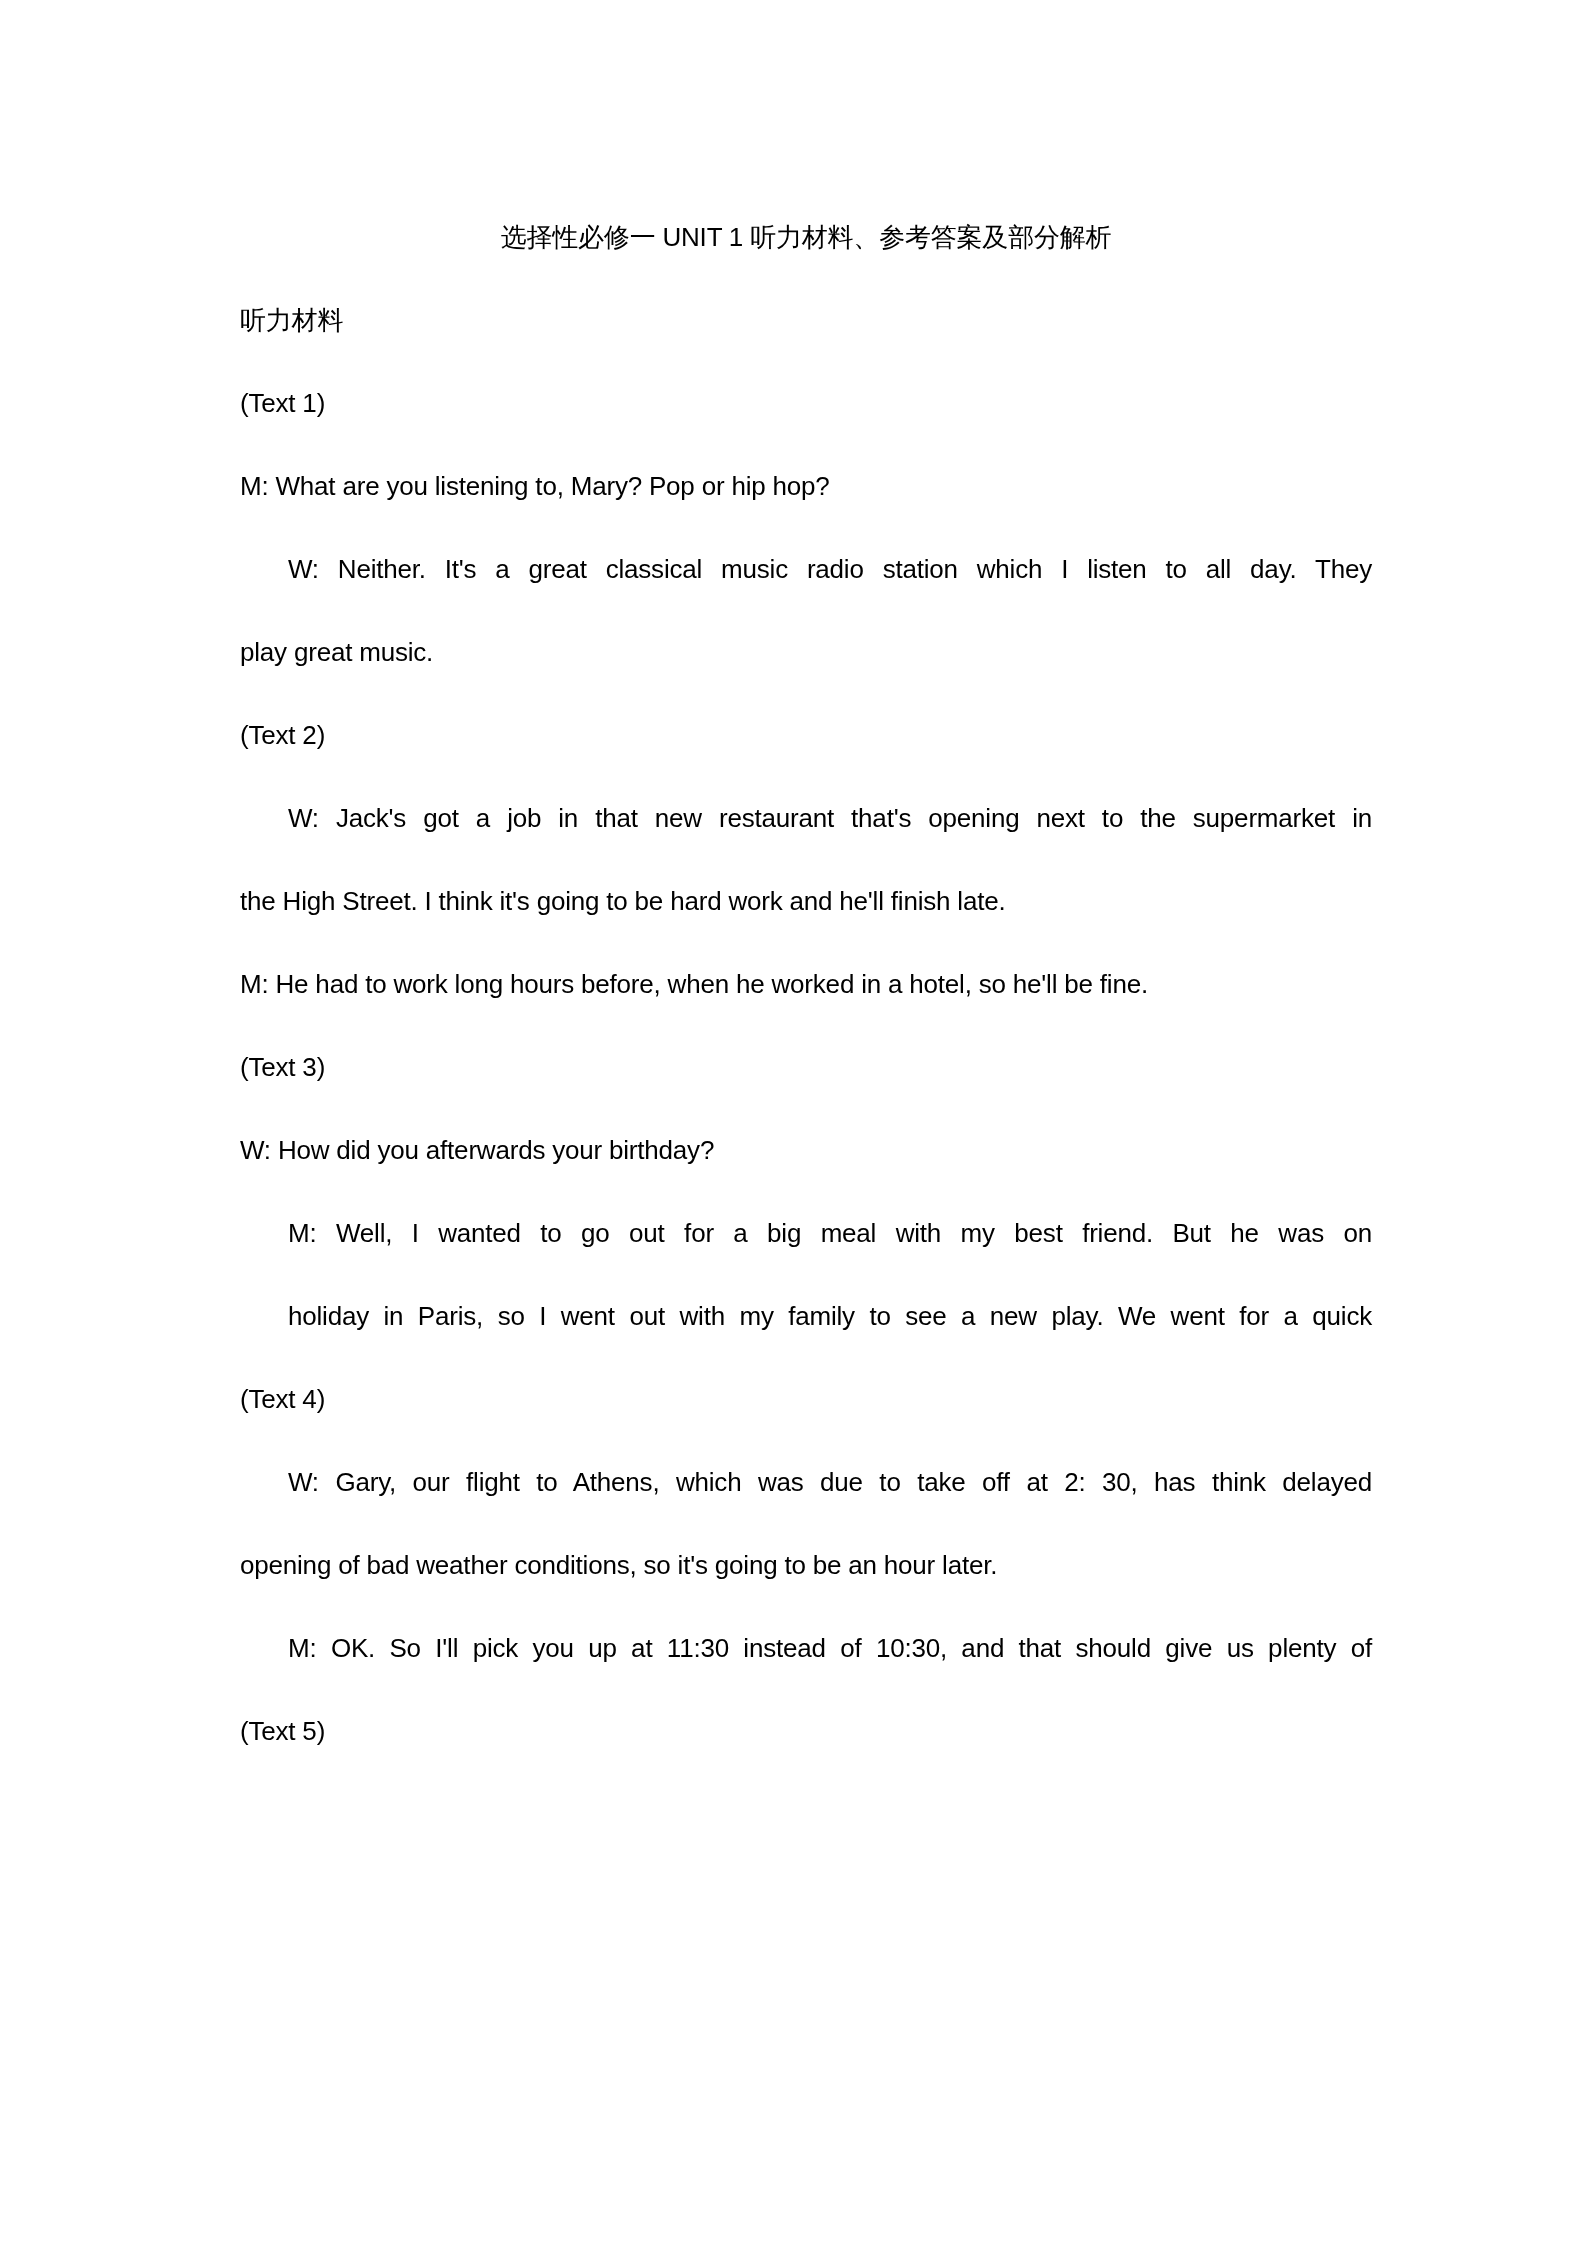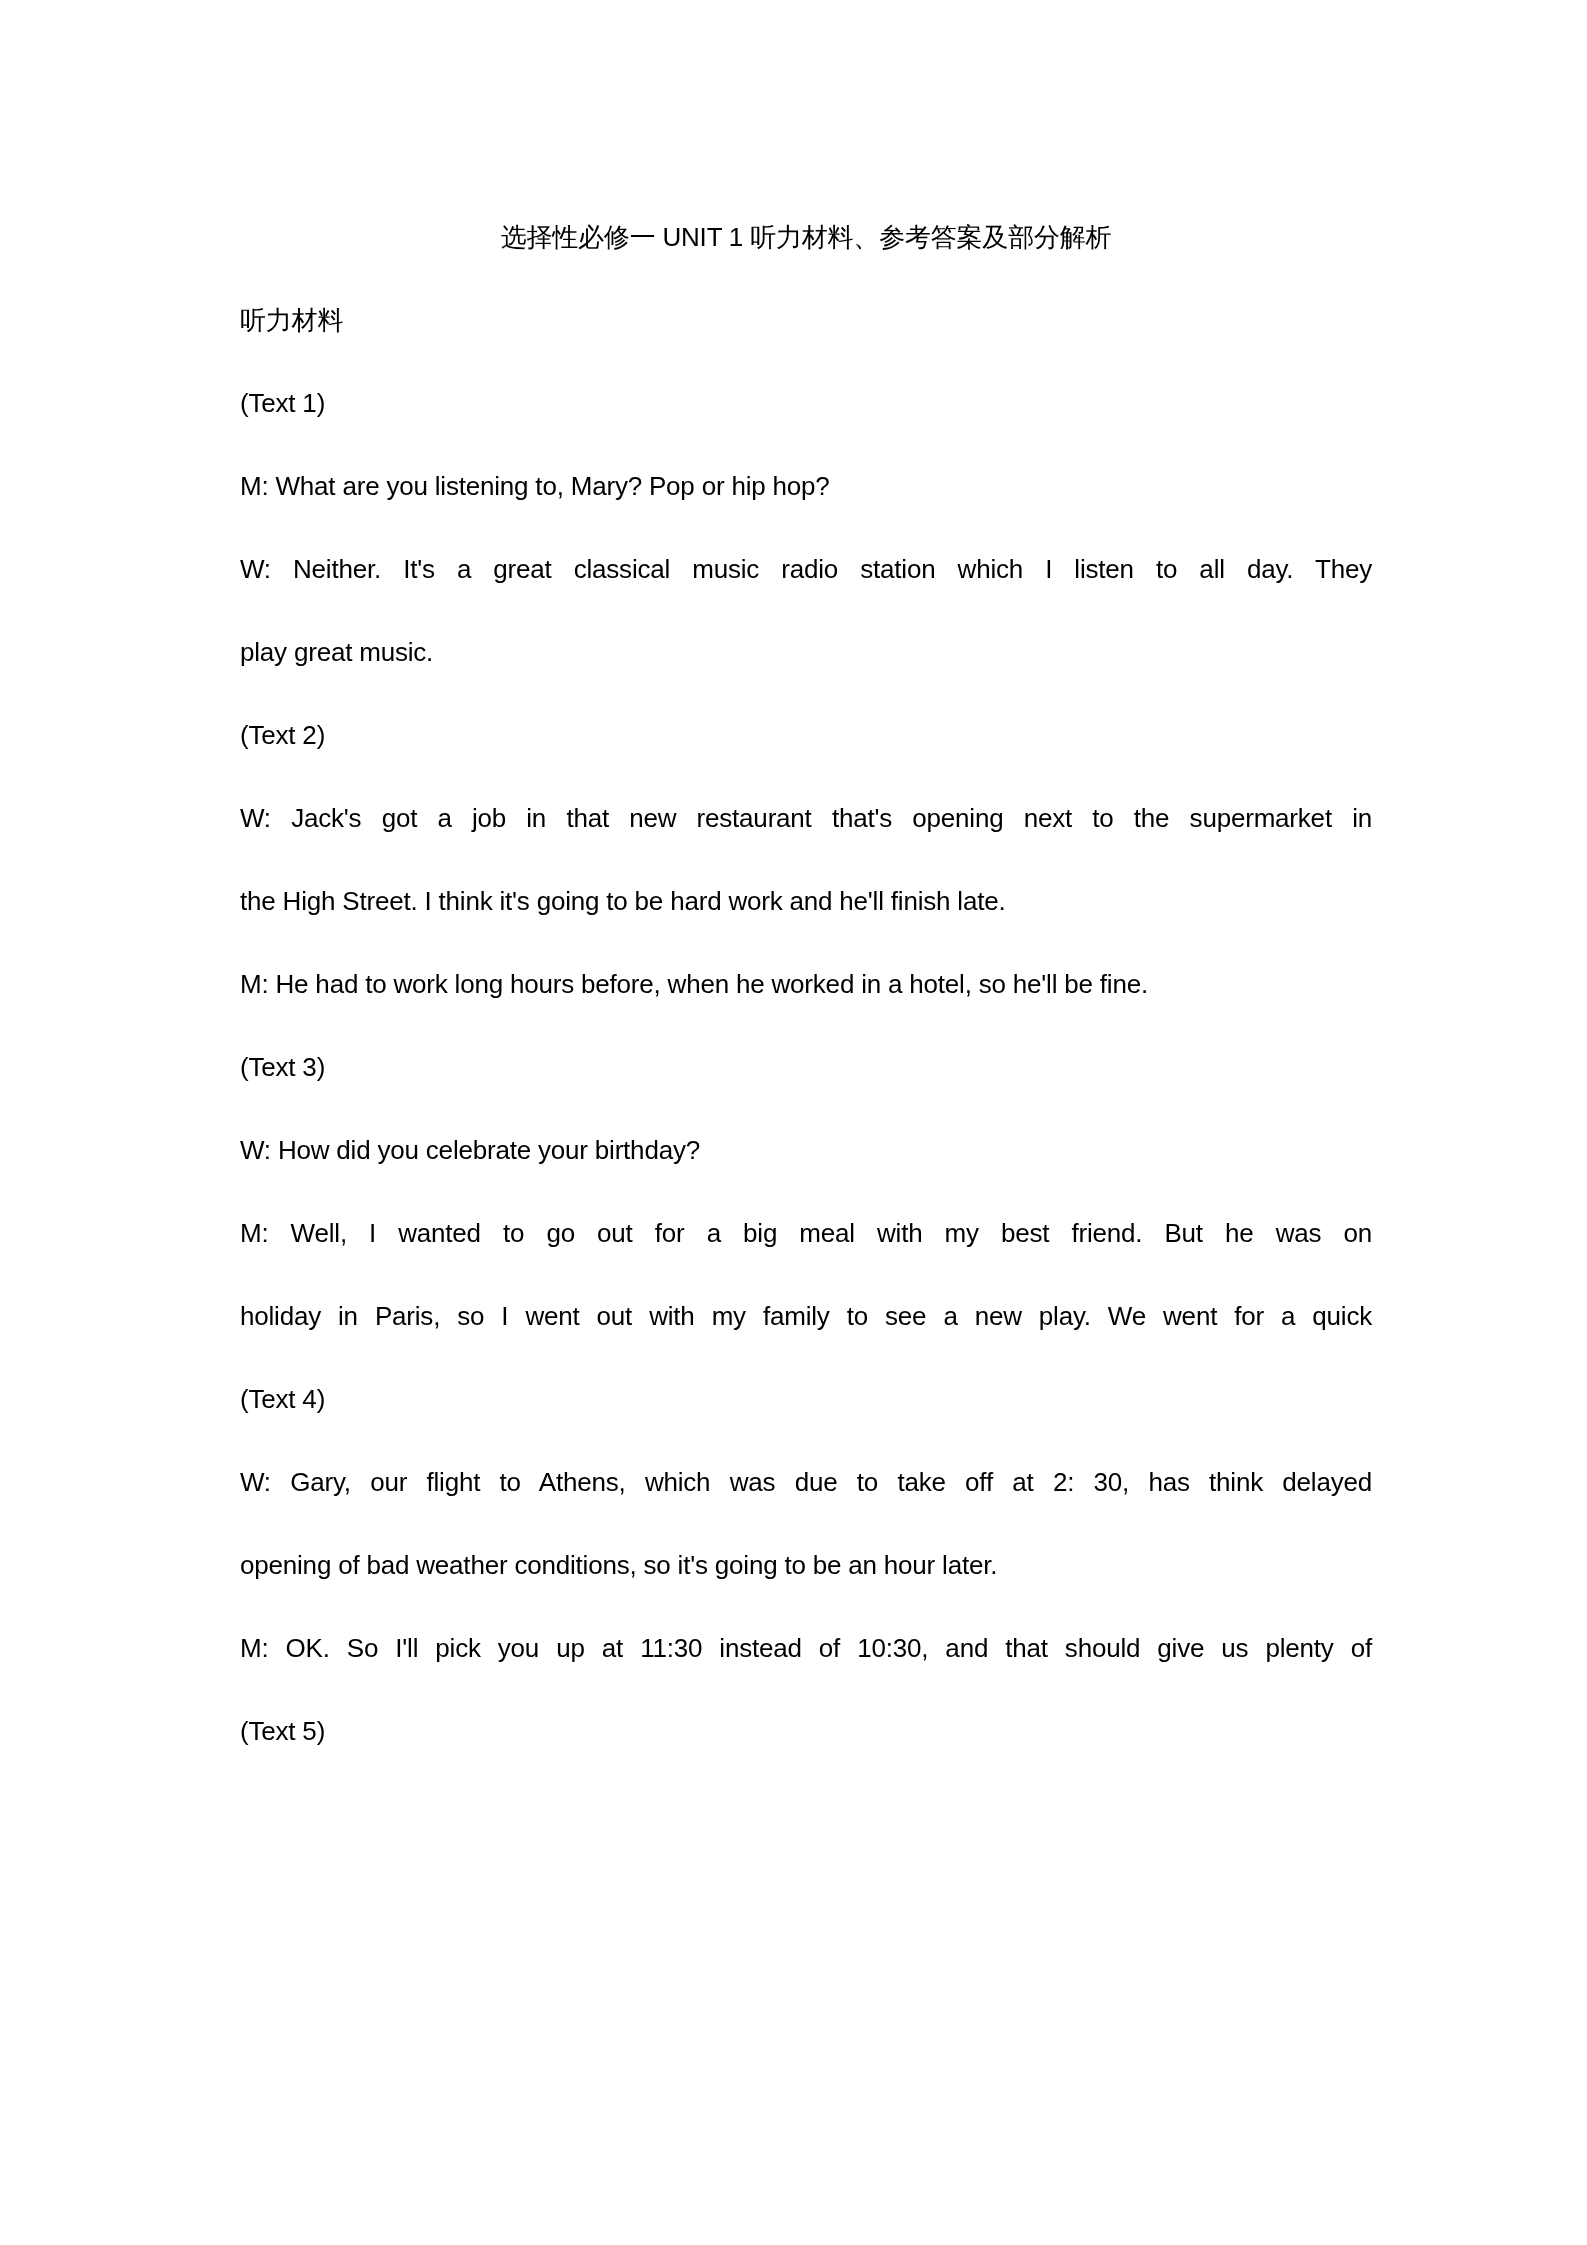--- a/index.html
+++ b/index.html
@@ -22,20 +22,21 @@
   }
   .line {
     height: 83px;
     line-height: 83px;
     text-align: left;
     white-space: normal;
   }
   .line.justify {
     text-align: justify;
     text-align-last: justify;
+    margin-left: 48px;
   }
   .line.title {
     text-align: center;
     text-align-last: center;
   }
 </style>
 </head>
 <body>
 
 <div class="page">
@@ -45,21 +46,21 @@
     <div id="transcript">
         <div class="line">(Text 1)</div>
         <div class="line">M: What are you listening to, Mary? Pop or hip hop?</div>
         <div class="line justify">W: Neither. It's a great classical music radio station which I listen to all day. They</div>
         <div class="line">play great music.</div>
         <div class="line">(Text 2)</div>
         <div class="line justify">W: Jack's got a job in that new restaurant that's opening next to the supermarket in</div>
         <div class="line">the High Street. I think it's going to be hard work and he'll finish late.</div>
         <div class="line">M: He had to work long hours before, when he worked in a hotel, so he'll be fine.</div>
         <div class="line">(Text 3)</div>
-        <div class="line">W: How did you celebrate your birthday?</div>
+        <div class="line">W: How did you afterwards your birthday?</div>
         <div class="line justify">M: Well, I wanted to go out for a big meal with my best friend. But he was on</div>
         <div class="line justify">holiday in Paris, so I went out with my family to see a new play. We went for a quick</div>
         <div class="line">(Text 4)</div>
         <div class="line justify">W: Gary, our flight to Athens, which was due to take off at 2: 30, has think delayed</div>
         <div class="line">opening of bad weather conditions, so it's going to be an hour later.</div>
         <div class="line justify">M: OK. So I'll pick you up at 11:30 instead of 10:30, and that should give us plenty of</div>
         <div class="line">(Text 5)</div>
       </div>
   </div>
 </div>

